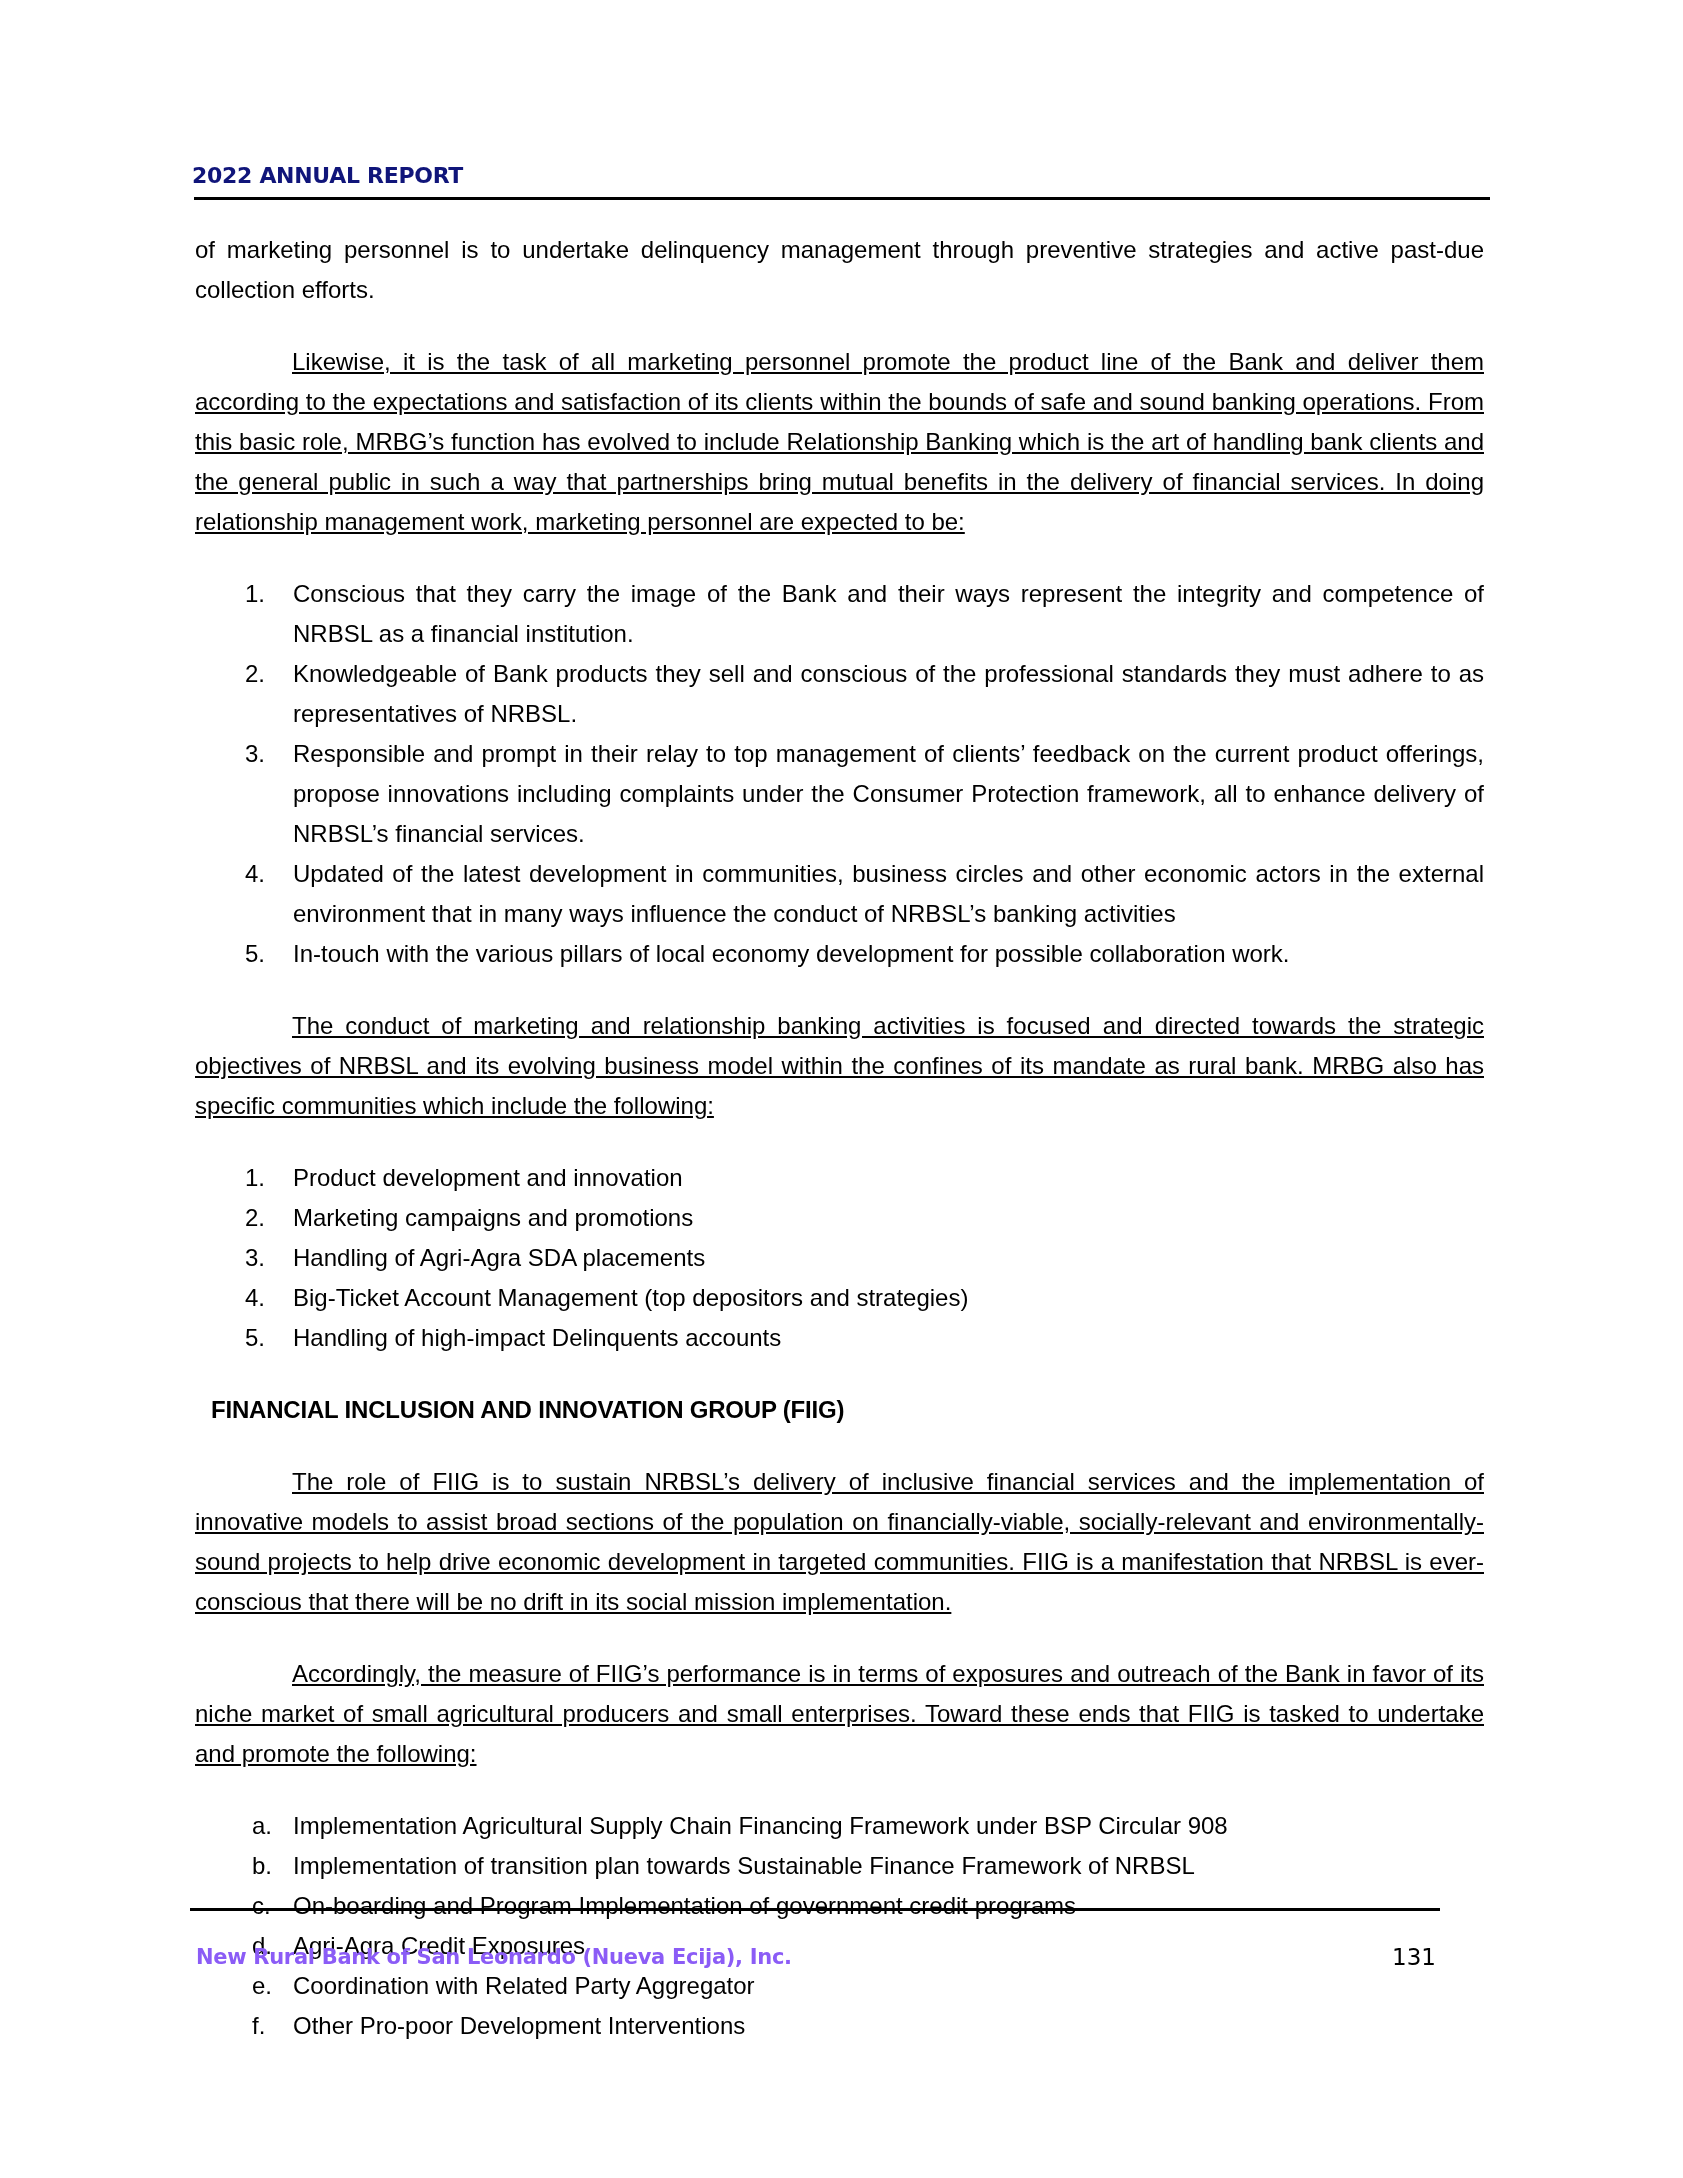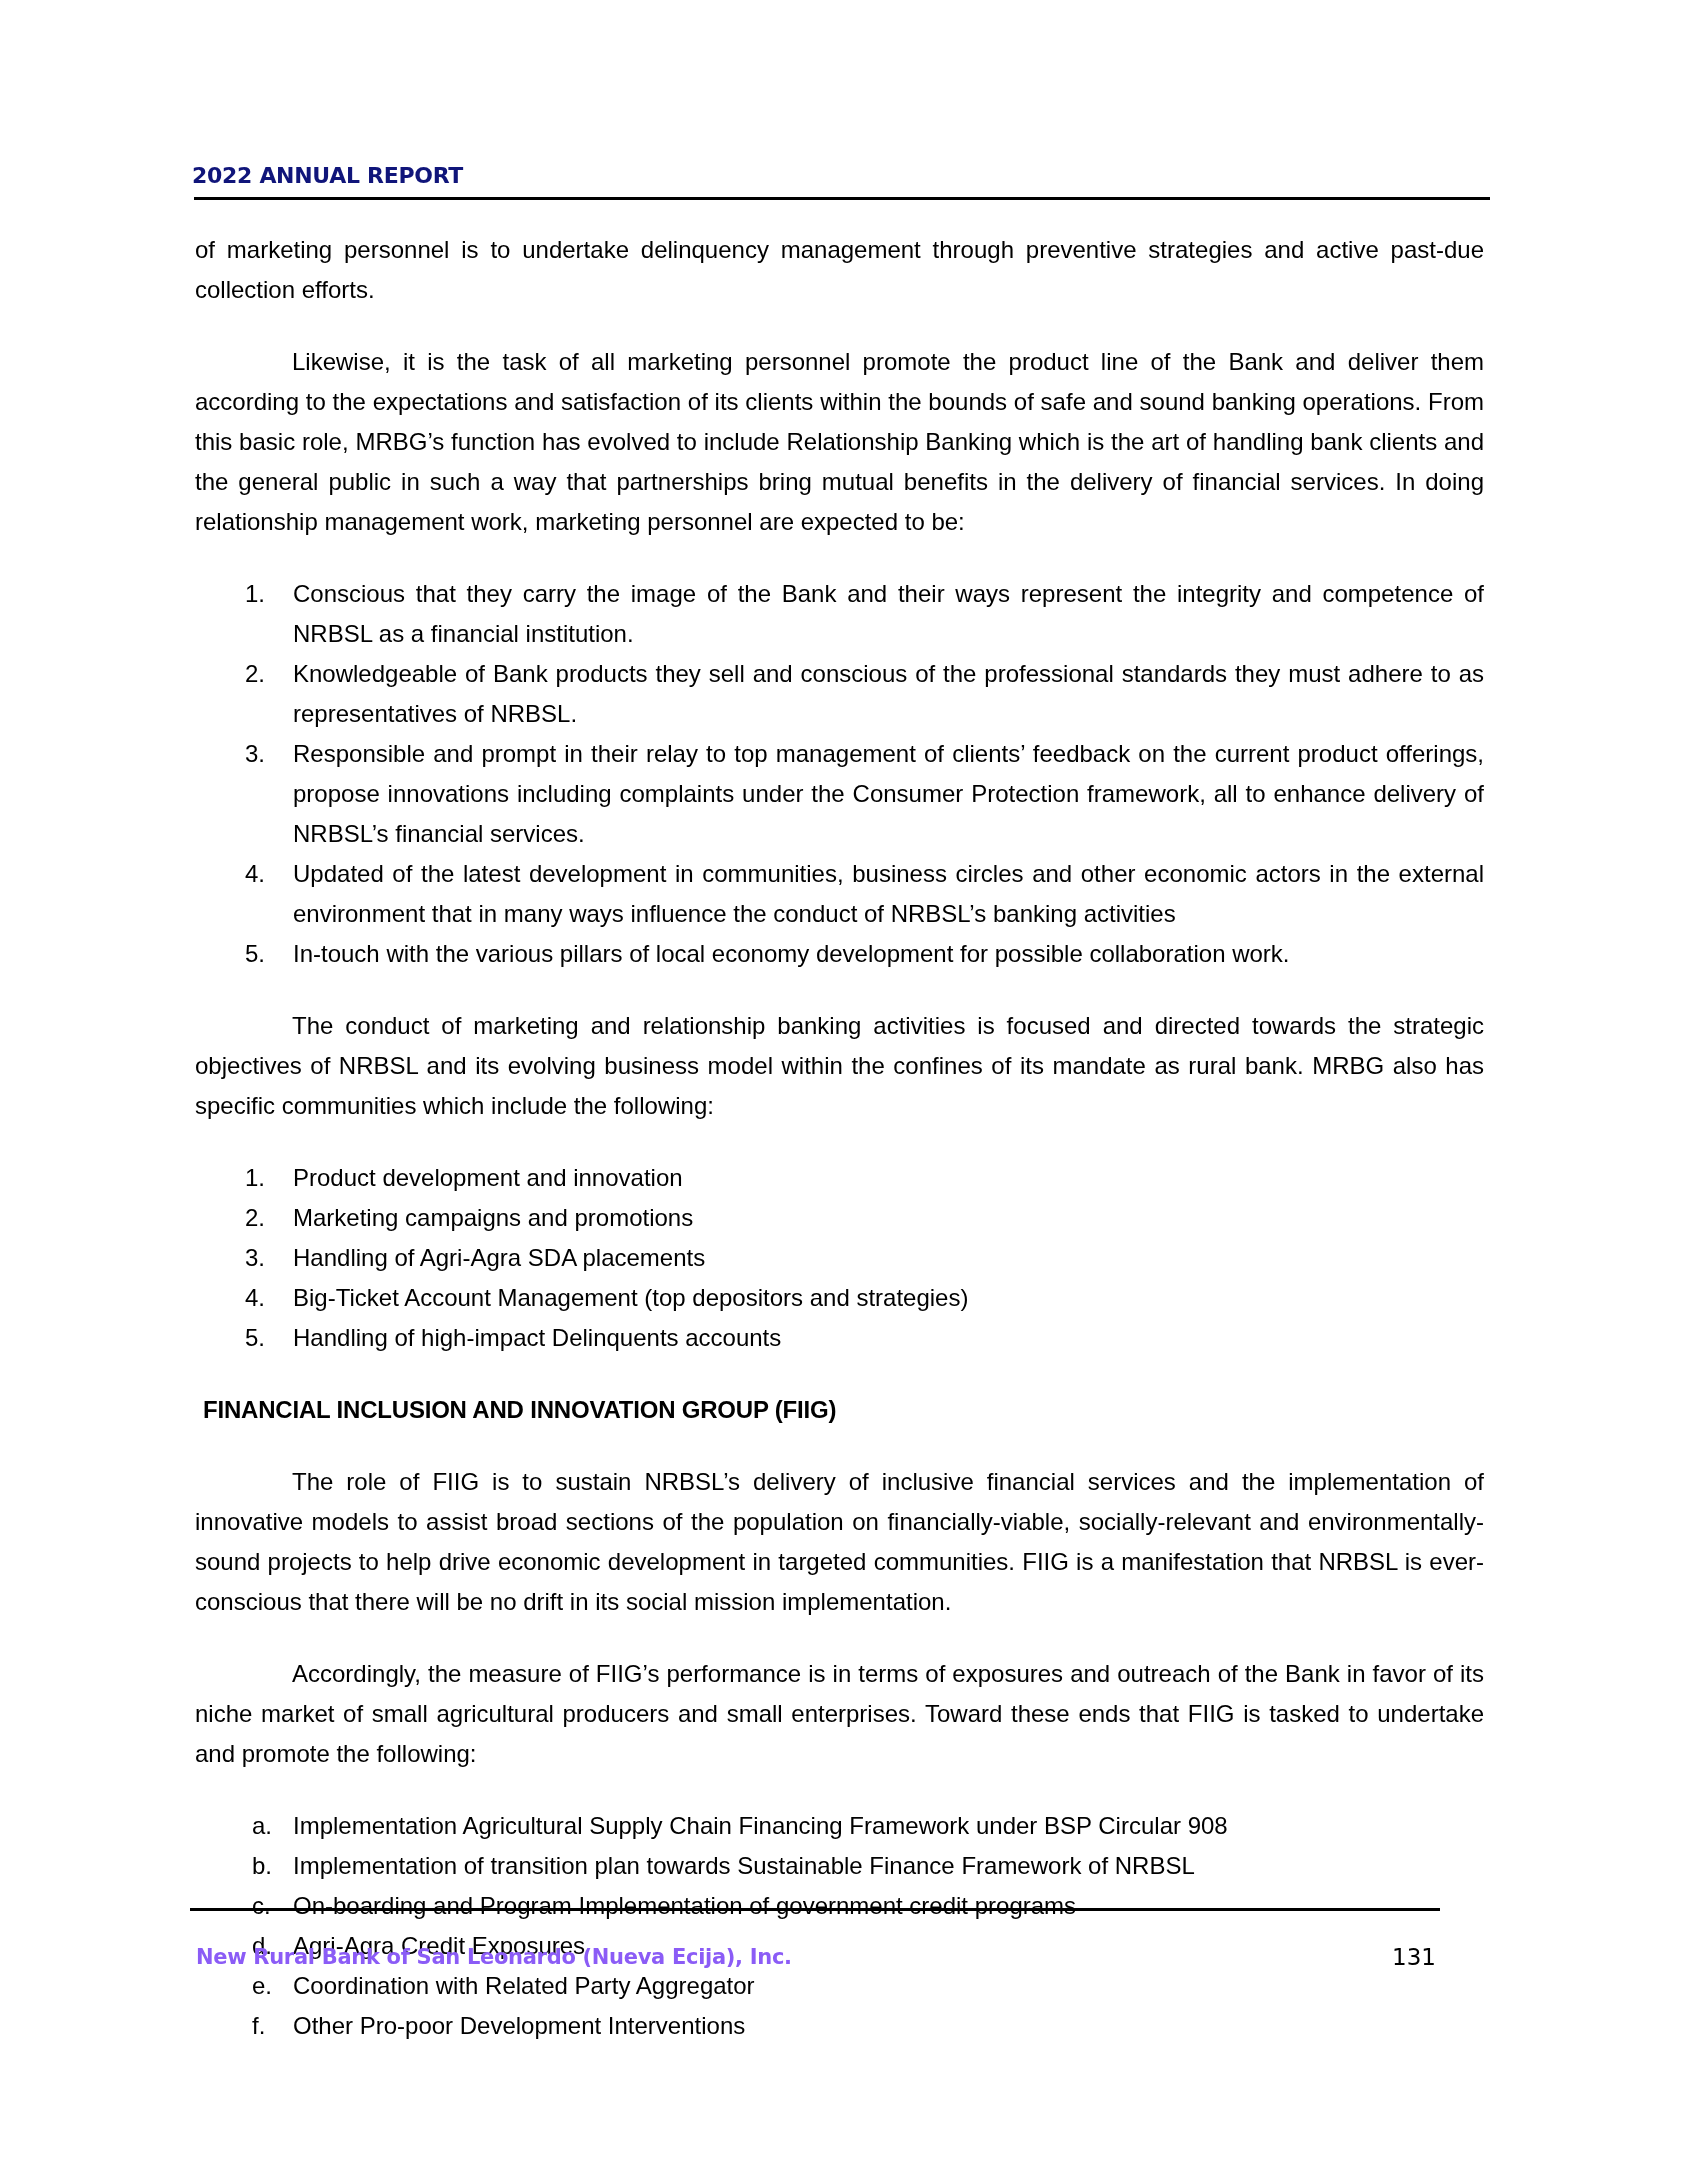--- a/index.html
+++ b/index.html
@@ -40,40 +40,40 @@
       left: 195px;
       top: 230px;
       width: 1289px;
       font-size: 24px;
       line-height: 40px;
     }
     .para {
       margin: 0 0 32px 0;
       text-align: justify;
     }
-    .para.indent { text-indent: 97px; }
+    .para.indent { text-indent: 97px; text-decoration: underline; }
     .list {
       margin: 0 0 32px 0;
       padding: 0;
       list-style: none;
     }
     .list .li {
       position: relative;
       padding-left: 98px;
       text-align: justify;
     }
     .list .li .marker {
       position: absolute;
       left: 50px;
       top: 0;
     }
     .list.alpha .li .marker { left: 57px; }
     .list.tight .li { text-align: left; }
     .section-heading {
-      margin: 32px 0 32px 8px;
+      margin: 32px 0 32px 16px;
       font-weight: bold;
       font-size: 24px;
       letter-spacing: -0.2px;
       white-space: nowrap;
     }
     .footer-rule {
       position: absolute;
       left: 190px;
       top: 1908px;
       width: 1250px;

